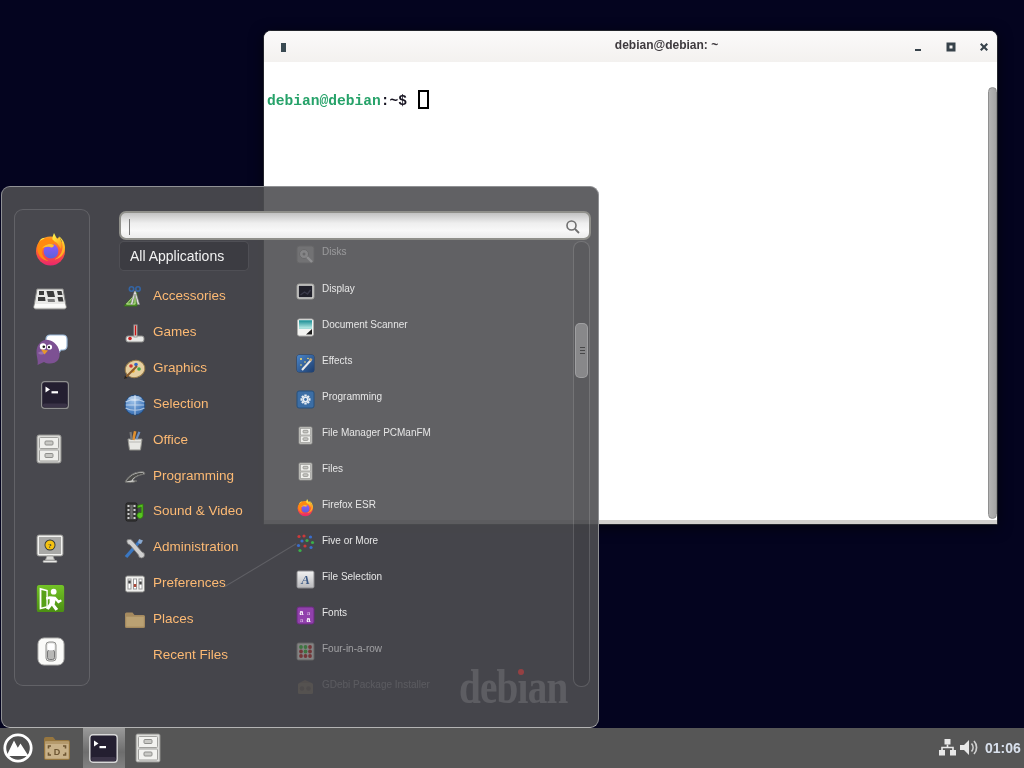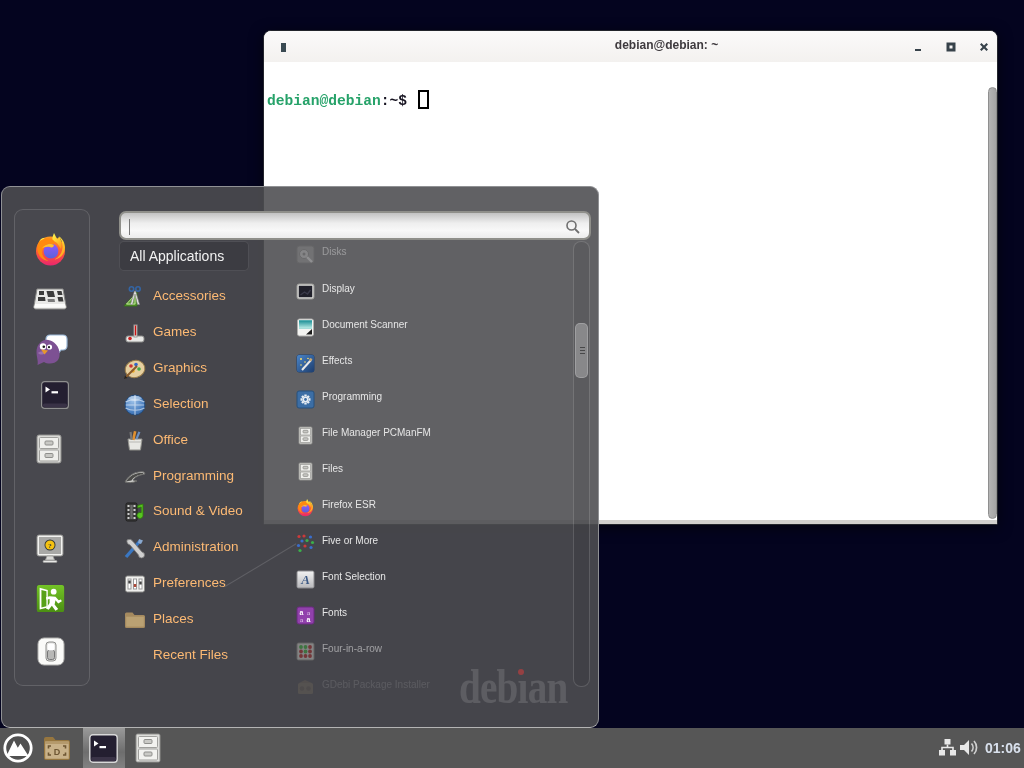--- a/index.html
+++ b/index.html
@@ -483,21 +483,21 @@
         <span class="ai"><svg width="19" height="19" viewBox="0 0 19 19">
             <defs>
               <linearGradient id="fsg" x1="0" y1="0" x2="0" y2="1">
                 <stop offset="0" stop-color="#f2f2f2"></stop>
                 <stop offset="1" stop-color="#b8b8bc"></stop>
               </linearGradient>
             </defs>
             <rect x="1" y="1" width="17" height="17" rx="1.5" fill="url(#fsg)" stroke="#8a8a8e"></rect>
             <text x="9.5" y="14" font-size="13" font-style="italic" font-weight="bold" fill="#3d5a86" text-anchor="middle" font-family="Liberation Serif">A</text>
           </svg></span>
-        <span class="at">Font Selection</span>
+        <span class="at">File Selection</span>
       </div>
       <div class="app" style="top:419px;opacity:1">
         <span class="ai"><svg width="19" height="19" viewBox="0 0 19 19">
             <rect x="1" y="1" width="17" height="17" rx="2" fill="#9141ac" stroke="#6a2a80"></rect>
             <text x="5.5" y="9" font-size="7" font-weight="bold" fill="#fff" text-anchor="middle" font-family="Liberation Sans">a</text>
             <text x="12.5" y="9" font-size="7" fill="#e8d0f0" text-anchor="middle" font-family="Liberation Serif">a</text>
             <text x="5.5" y="16" font-size="7" fill="#e8d0f0" text-anchor="middle" font-family="Liberation Serif">a</text>
             <text x="12.5" y="16" font-size="7" font-weight="bold" fill="#fff" text-anchor="middle" font-family="Liberation Sans">a</text>
           </svg></span>
         <span class="at">Fonts</span>

